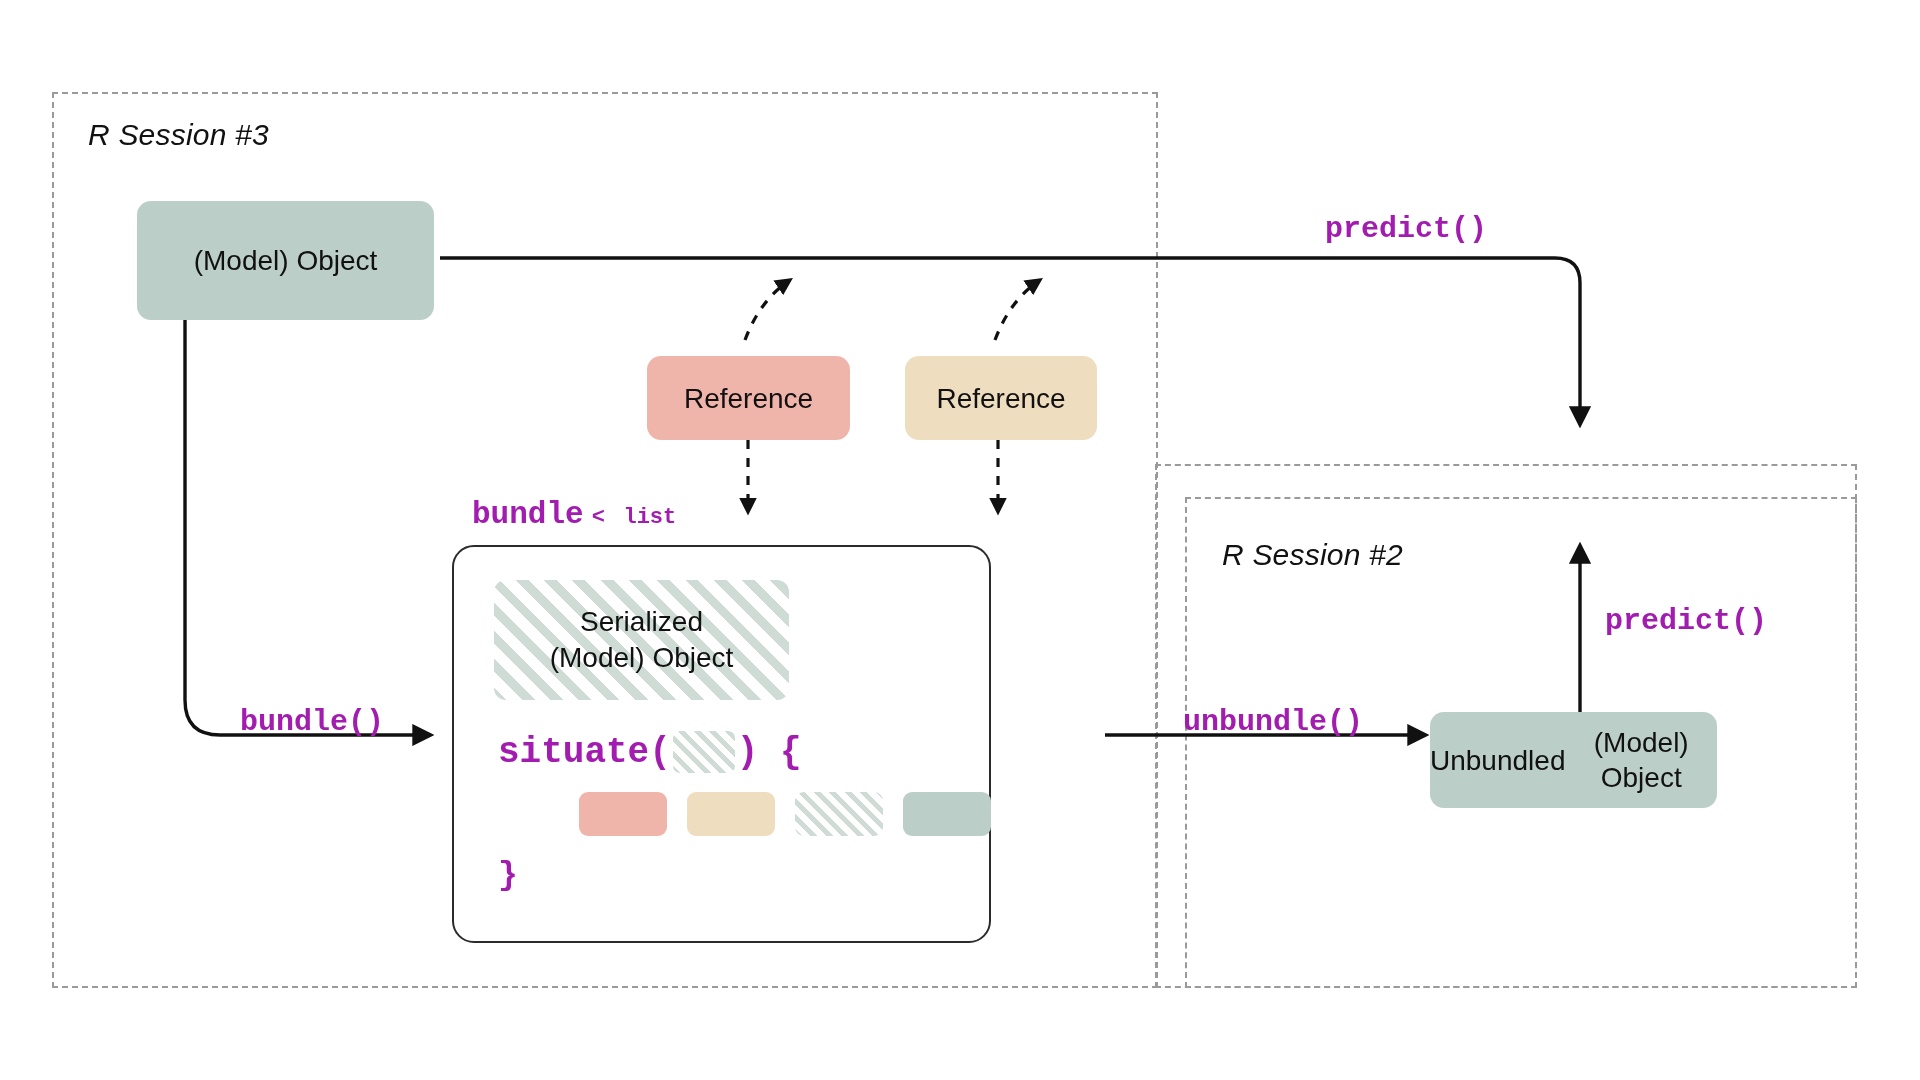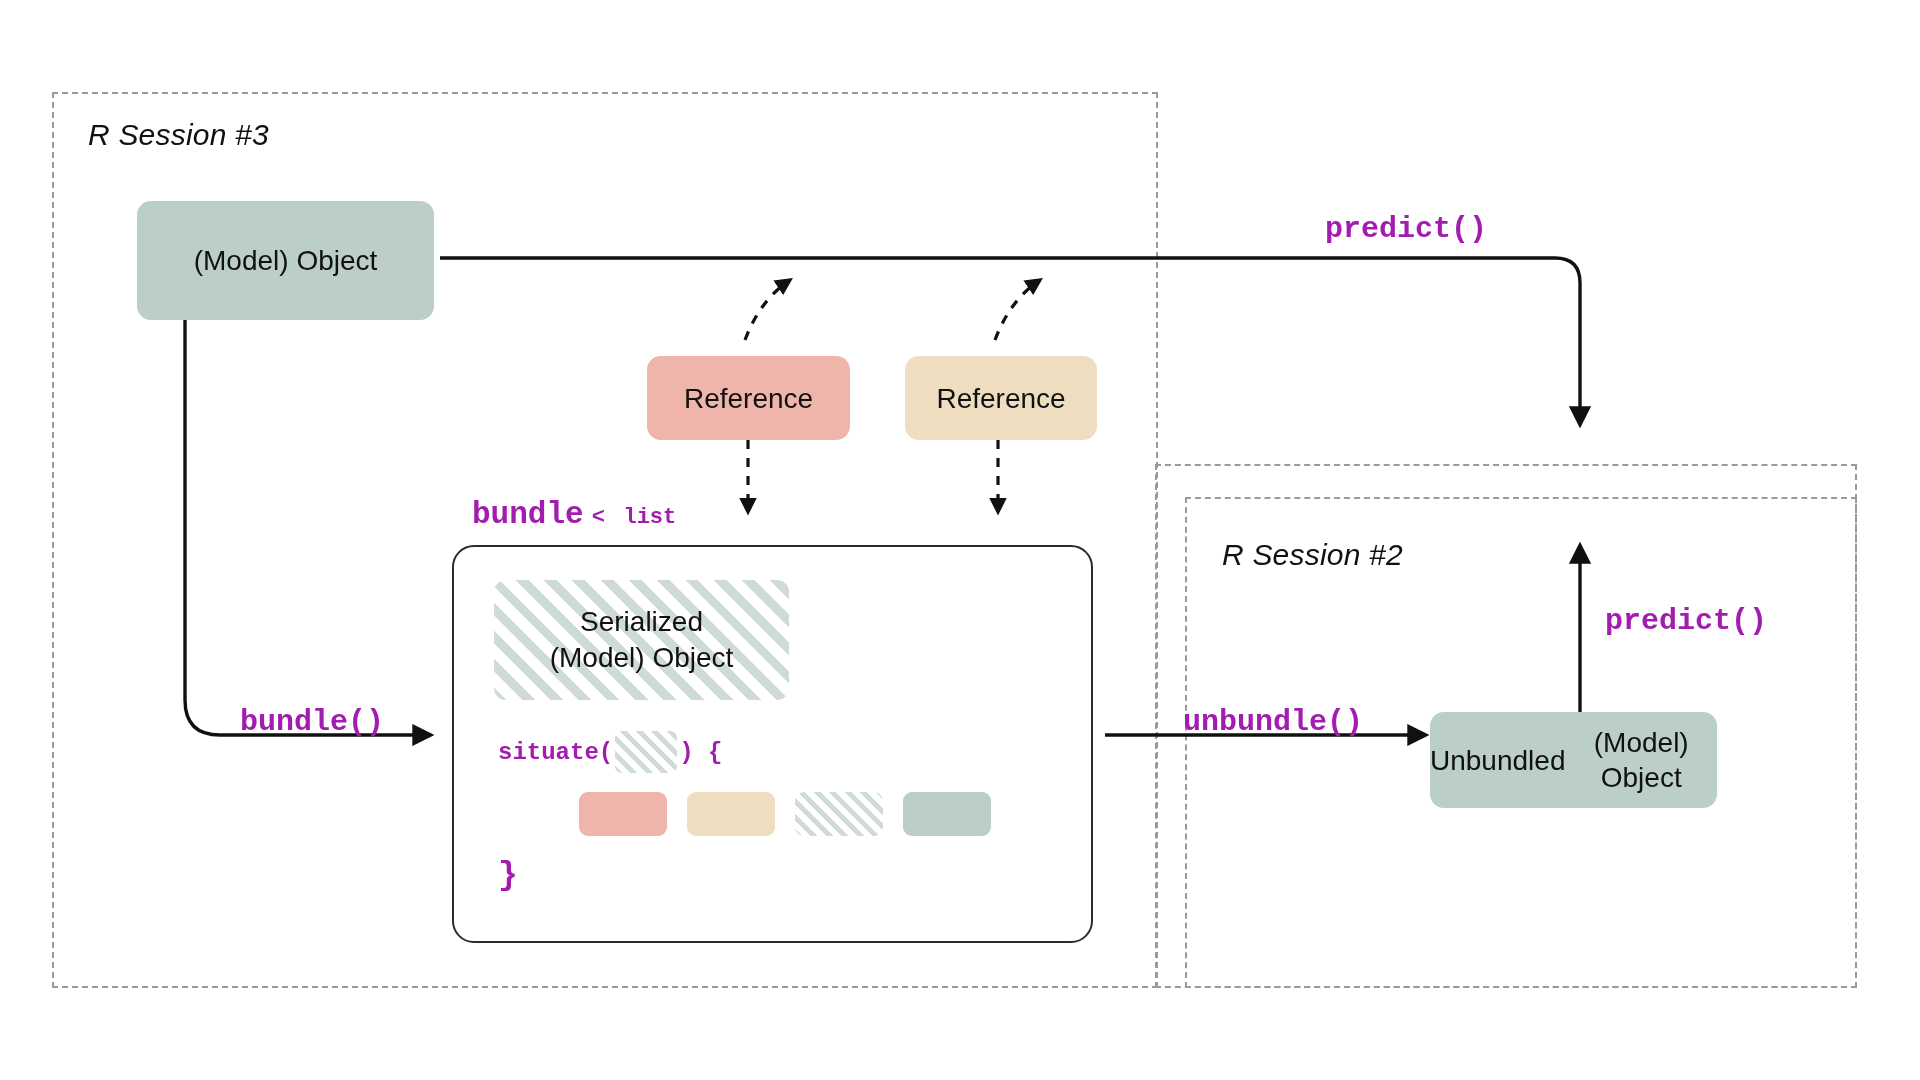--- a/index.html
+++ b/index.html
@@ -35,21 +35,21 @@
       #cfdcd6 0px,#cfdcd6 9px,#ffffff 9px,#ffffff 20px);}
   .hatch-sm{background-color:#ffffff;
     background-image:repeating-linear-gradient(45deg,
       #cfdcd6 0px,#cfdcd6 5px,#ffffff 5px,#ffffff 11px);}
 
   .serialized{position:absolute;border-radius:12px;display:flex;flex-direction:column;
               align-items:center;justify-content:center;font-size:28px;line-height:1.3;}
   .serialized span{position:relative;z-index:2;}
 
   .situate-line{position:absolute;display:flex;align-items:center;
-                font-size:24px;white-space:nowrap;}
+                font-size:36px;white-space:nowrap;}
   .situate-slot{display:inline-block;width:62px;height:42px;border-radius:7px;
                 margin:0 2px;}
   .brace{position:absolute;font-size:33px;}
 
   .chip{position:absolute;width:88px;height:44px;border-radius:9px;}
 
   
   .edge-label{position:absolute;font-size:30px;white-space:nowrap;}
 
   svg.wires{position:absolute;left:0;top:0;width:1920px;height:1080px;
@@ -104,21 +104,21 @@
 
   <div class="node tan" style="left:905px;top:356px;width:192px;height:84px;">
     <span>Reference</span>
   </div>
 
   <div class="bundle-title mono" style="left:472px;top:497px;">
     <span>bundle</span><span class="lt">&lt;</span>
     <span class="lst">list</span>
   </div>
 
-  <div class="bundle-card" style="left:452px;top:545px;width:641px;height:398px;">
+  <div class="bundle-card" style="left:452px;top:545px;width:539px;height:398px;">
 
     <div class="serialized hatch" style="left:40px;top:33px;width:295px;height:120px;">
       <span>Serialized</span>
       <span>(Model) Object</span>
     </div>
 
     <div class="situate-line mono" style="left:44px;top:184px;">
       <span>situate(</span>
       <span class="situate-slot hatch-sm"></span>
       <span>) {</span>

